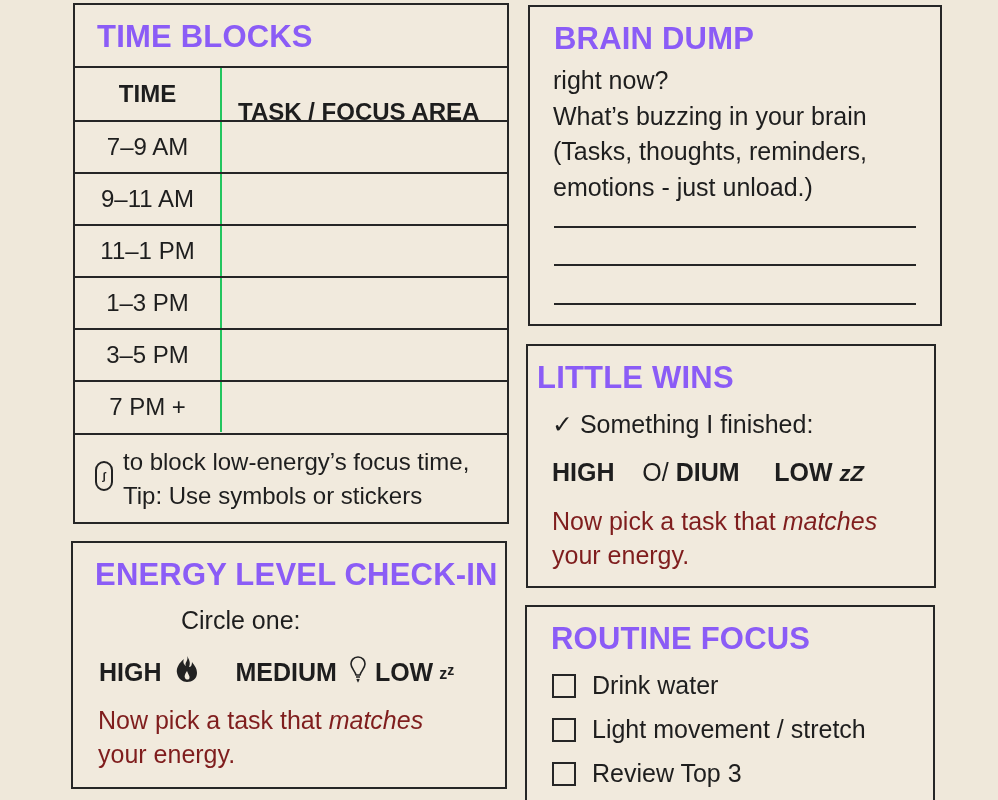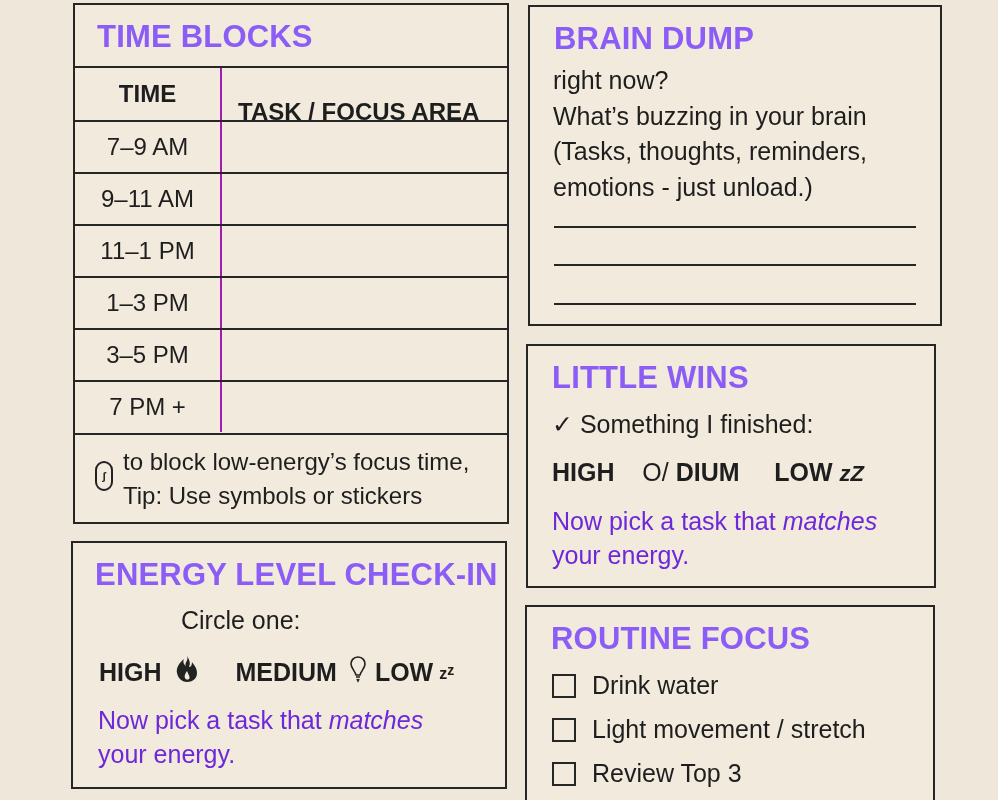--- a/index.html
+++ b/index.html
@@ -4,28 +4,28 @@
 <style>
   html, body { margin:0; padding:0; }
   body {
     width:998px; height:800px; overflow:hidden; position:relative;
     background:#efe8da;
     font-family:"Liberation Sans", "DejaVu Sans", sans-serif;
     color:#1e1e1e;
   }
   .box { position:absolute; border:2px solid #262626; box-sizing:border-box; background:#f1eadd; }
   .title { font-weight:bold; font-size:31px; letter-spacing:0.2px; color:#8b5cf6; }
-  .body-text { font-size:25px; line-height:34px; color:#6d28d9; }
+  .body-text { font-size:25px; line-height:34px; color:#7f1d1d; }
 
   
   #time-blocks { left:73px; top:3px; width:436px; height:521px; }
   #time-blocks .title { position:absolute; left:22px; top:14px; }
   .tb-grid { position:absolute; left:0; top:61px; width:432px; }
   .tb-row { display:flex; border-top:2px solid #262626; height:50px; box-sizing:content-box; }
-  .tb-row .c1 { width:145px; border-right:2px solid #a21caf; display:flex; align-items:center; justify-content:center; font-size:24px; }
+  .tb-row .c1 { width:145px; border-right:2px solid #22c55e; display:flex; align-items:center; justify-content:center; font-size:24px; }
   .tb-row .c2 { flex:1; display:flex; align-items:center; padding-left:16px; font-size:24px;margin-top:36px; }
   .tb-row.head .c1, .tb-row.head .c2 { font-weight:bold; font-size:24px; }
   .tb-row.head { height:52px; }
   .tip { position:absolute; left:0; top:428px; width:432px; border-top:2px solid #262626; height:89px; }
   .tip-icon { position:absolute; left:20px; top:26px; width:14px; height:26px; border:2px solid #222; border-radius:9px; display:flex; align-items:center; justify-content:center; font-size:11px; font-weight:bold; }
   .tip-text { position:absolute; left:48px; top:10px; font-size:24px; line-height:34px; }
 
   
   #energy { left:71px; top:541px; width:436px; height:248px; }
   #energy .title { position:absolute; left:22px; top:14px; }
@@ -37,21 +37,21 @@
   #energy .note { position:absolute; left:25px; top:160px; }
 
   
   #brain { left:528px; top:5px; width:414px; height:321px; }
   #brain .title { position:absolute; left:24px; top:14px; }
   #brain .q { position:absolute; left:23px; top:56px; width:370px; font-size:25px; line-height:35.5px; }
   .line { position:absolute; left:24px; width:362px; border-top:2px solid #262626; }
 
   
   #wins { left:526px; top:344px; width:410px; height:244px; }
-  #wins .title { position:absolute; left:24px; top:14px; }
+  #wins .title { position:absolute; left:9px; top:14px; }
   #wins .done { position:absolute; left:24px; top:64px; font-size:25px; }
   #wins .lv { position:absolute; left:24px; top:112px; font-size:25px; white-space:nowrap; }
   #wins .lv b { font-weight:bold; }
   #wins .note { position:absolute; left:24px; top:158px; }
 
   
   #routine { left:525px; top:605px; width:410px; height:210px; }
   #routine .title { position:absolute; left:24px; top:14px; }
   .rc-item { position:absolute; left:25px; display:flex; align-items:center; font-size:25px; }
   .cbx { width:20px; height:20px; border:2px solid #262626; margin-right:16px; background:transparent; }

